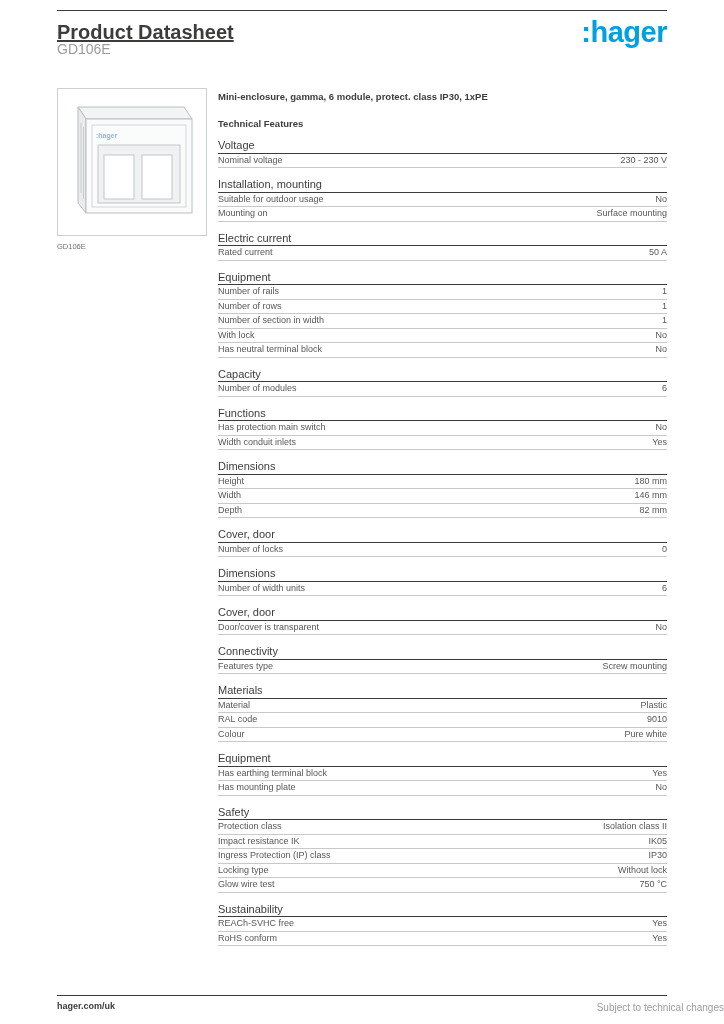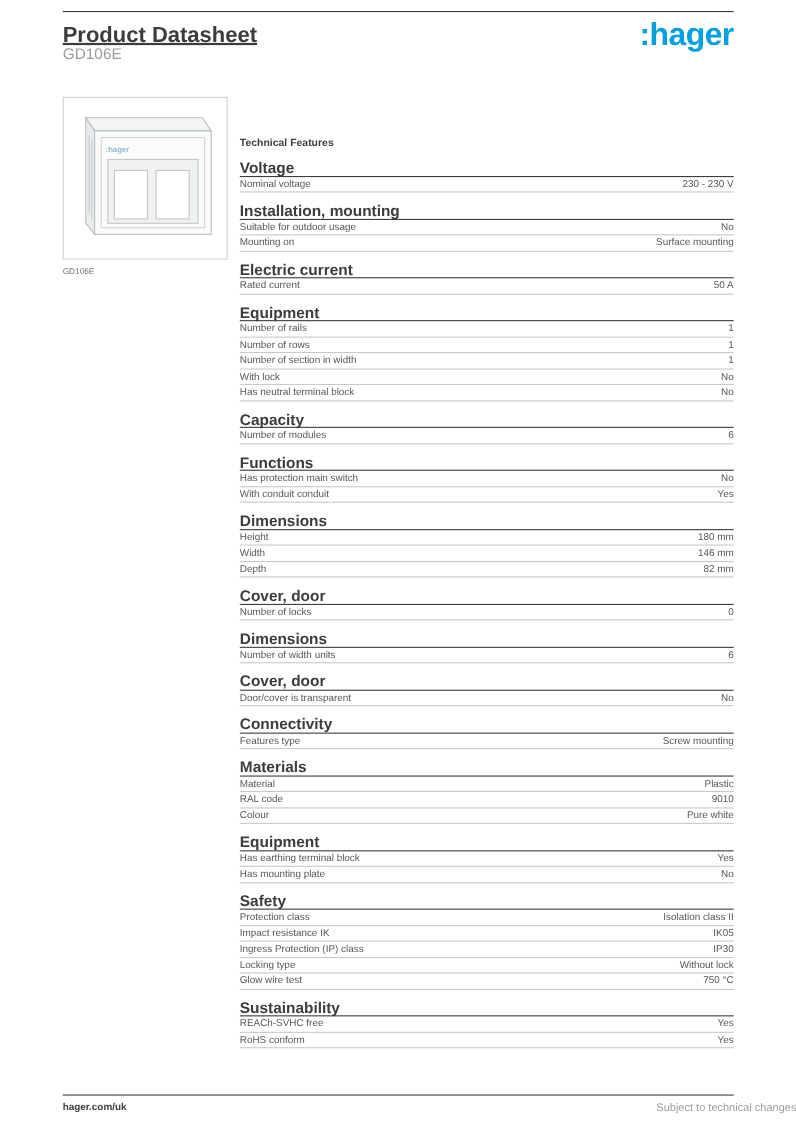--- a/index.html
+++ b/index.html
@@ -14,27 +14,27 @@
   .title { position:absolute; left:57px; top:21px; font-size:20px; font-weight:bold; color:#3c3c3b;text-decoration:underline; }
   .subtitle { position:absolute; left:57px; top:41px; font-size:14px; font-weight:normal; color:#9a9d9f; }
   .logo { position:absolute; right:57px; top:16px; font-size:29px; font-weight:bold; letter-spacing:-0.5px; color:#00a0e1; }
 
   .figure { position:absolute; left:57px; top:88px; width:150px; }
   .img-box { width:150px; height:148px; border:1px solid #cdd0d2; background:#ffffff; }
   .caption { margin-top:6px; font-size:7.5px; color:#6f7275; }
 
   .content { position:absolute; left:218px; top:91px; width:449px; }
   .description { font-size:9.5px; font-weight:bold; color:#3c3c3b; }
-  .features-title { font-size:9.5px; font-weight:bold; color:#3c3c3b; margin-top:34px; }
+  .features-title { font-size:9.5px; font-weight:bold; color:#3c3c3b; margin-top:16px; }
   #sections { margin-top:3px; }
 
   .spec-section { }
   .sec-header {
     margin-top:10px; height:14.5px; line-height:13px;
-    font-size:14px; font-weight:bold; color:#3c3c3b;
+    font-size:11px; font-weight:normal; color:#3c3c3b;
     border-bottom:1.5px solid #3c3c3b;
   }
   .spec-row {
     display:flex; justify-content:space-between; align-items:flex-start;
     height:14.5px; line-height:13.5px;
     font-size:9px; color:#575756;
     border-bottom:1px solid #c9c9c9;
   }
   .spec-row .lbl { text-align:right; }
   .spec-row .val { text-align:right; }
@@ -73,20 +73,21 @@
         <rect x="40" y="56" width="82" height="58" fill="#f0f1f2" stroke="#c2c6c9" stroke-width="1"></rect>
 
         <rect x="46" y="66" width="30" height="44" fill="#ffffff" stroke="#c2c6c9" stroke-width="1"></rect>
         <rect x="84" y="66" width="30" height="44" fill="#ffffff" stroke="#c2c6c9" stroke-width="1"></rect>
       </svg>
     </div>
     <div class="caption">GD106E</div>
   </div>
 
   <div class="content">
+    <div class="description">Mini-enclosure, gamma, 6 module, protect. class IP30, 1xPE</div>
     <div class="features-title">Technical Features</div>
     <div id="sections">
         <section class="spec-section">
           <div class="sec-header">Voltage</div>
           <div class="spec-row">
             <span class="lbl">Nominal voltage</span>
             <span class="val">230 - 230 V</span>
           </div>
         </section>
         <section class="spec-section">
@@ -137,21 +138,21 @@
             <span class="val">6</span>
           </div>
         </section>
         <section class="spec-section">
           <div class="sec-header">Functions</div>
           <div class="spec-row">
             <span class="lbl">Has protection main switch</span>
             <span class="val">No</span>
           </div>
           <div class="spec-row">
-            <span class="lbl">With conduit conduit</span>
+            <span class="lbl">Width conduit inlets</span>
             <span class="val">Yes</span>
           </div>
         </section>
         <section class="spec-section">
           <div class="sec-header">Dimensions</div>
           <div class="spec-row">
             <span class="lbl">Height</span>
             <span class="val">180 mm</span>
           </div>
           <div class="spec-row">

